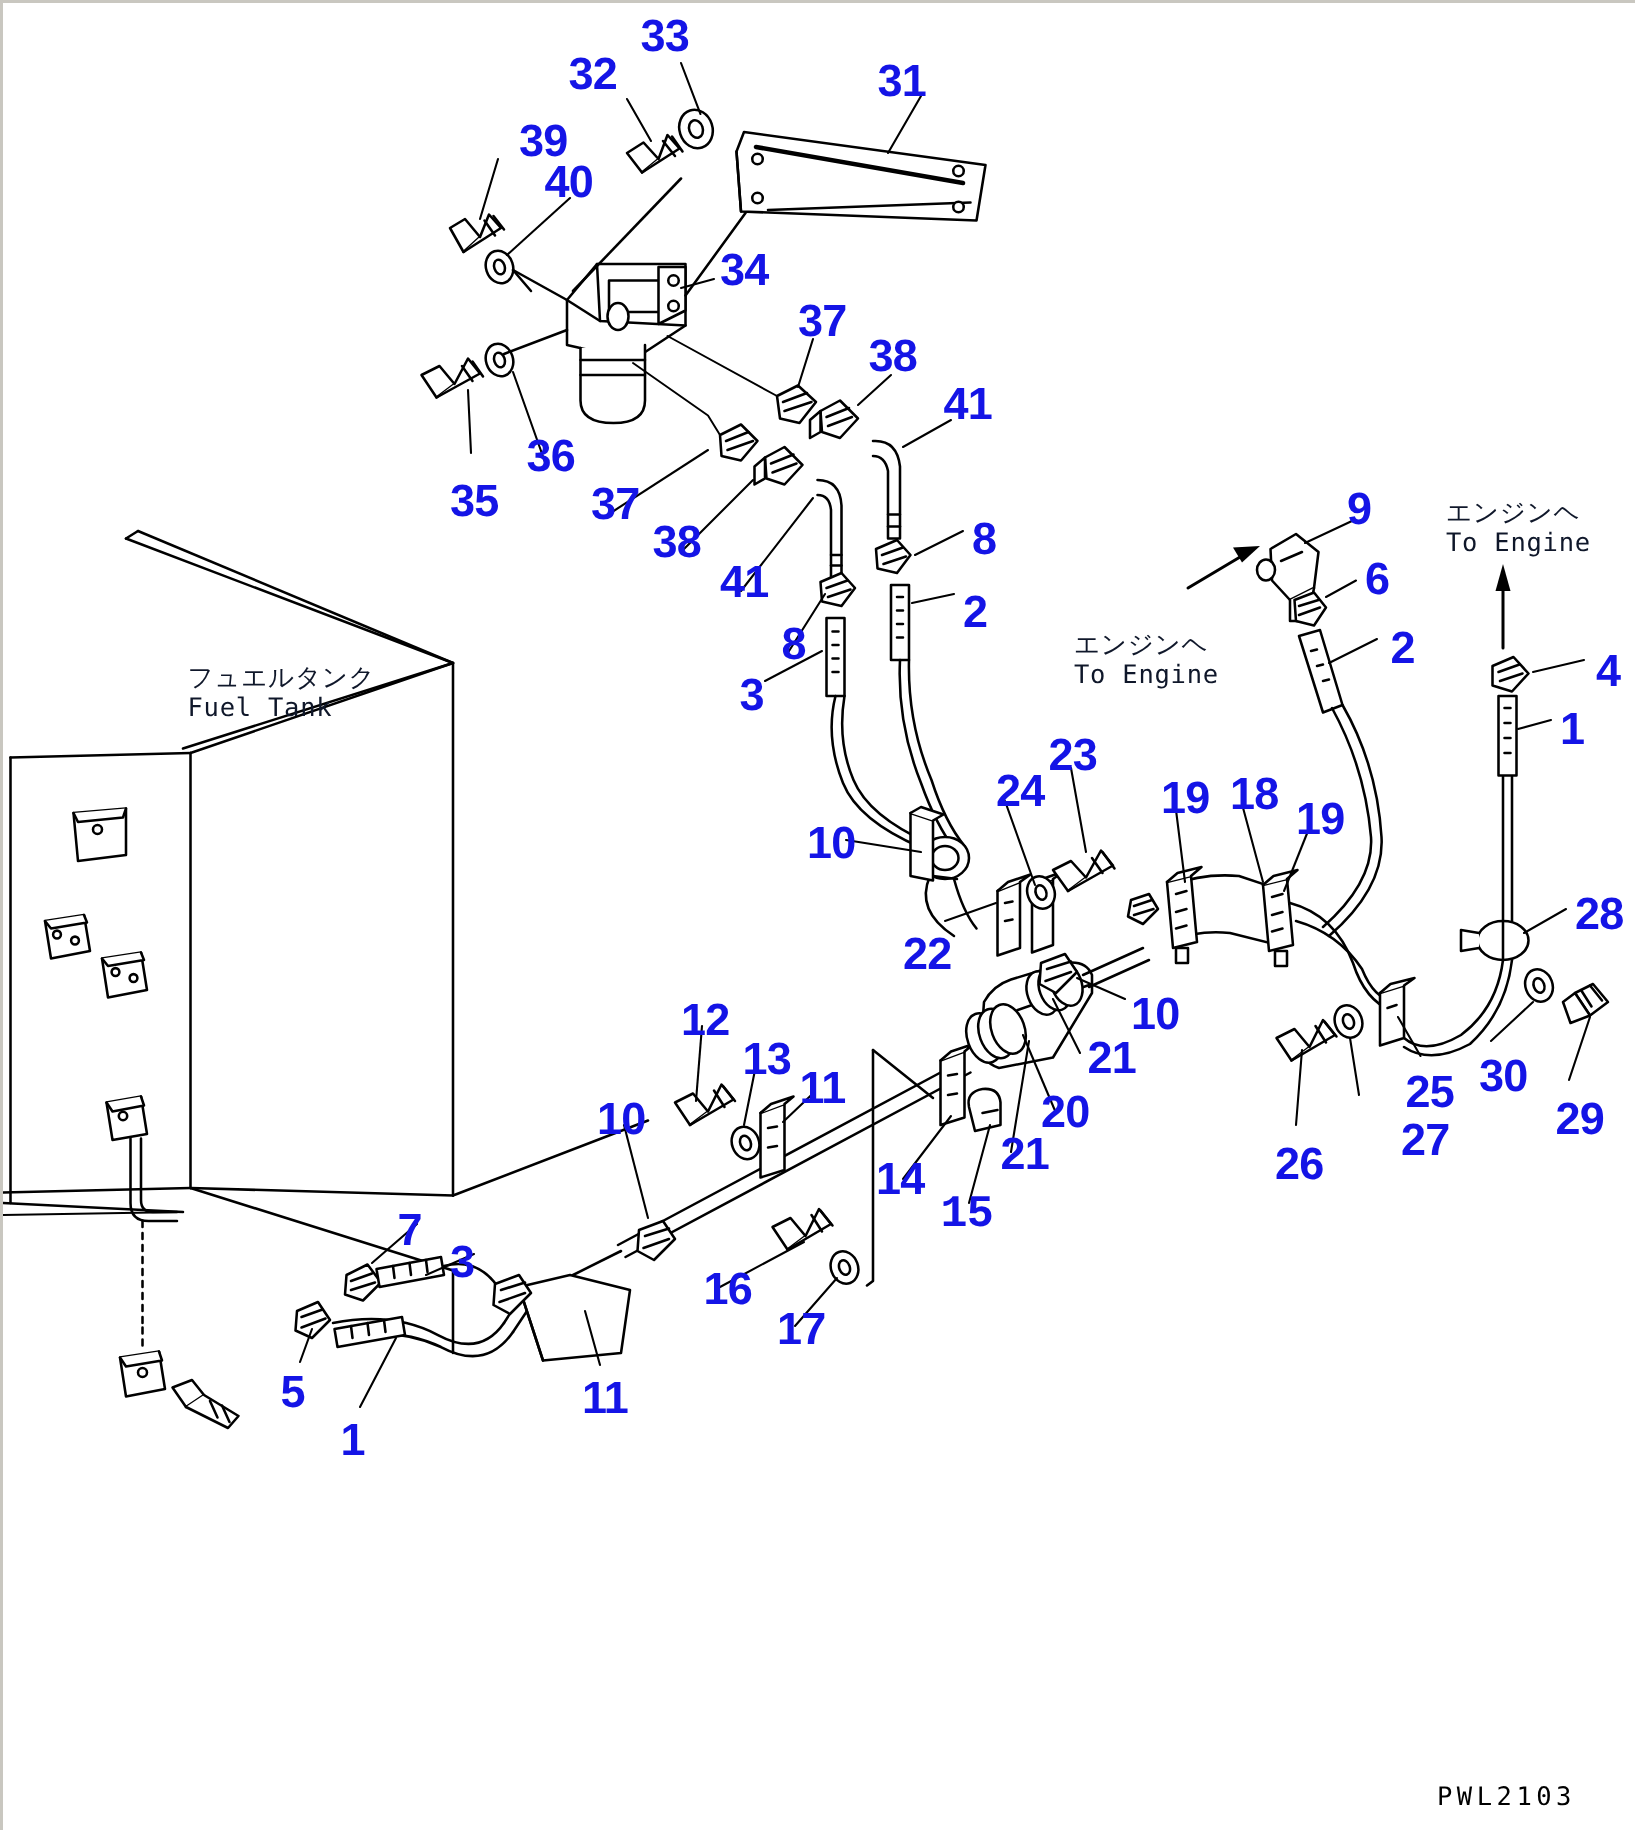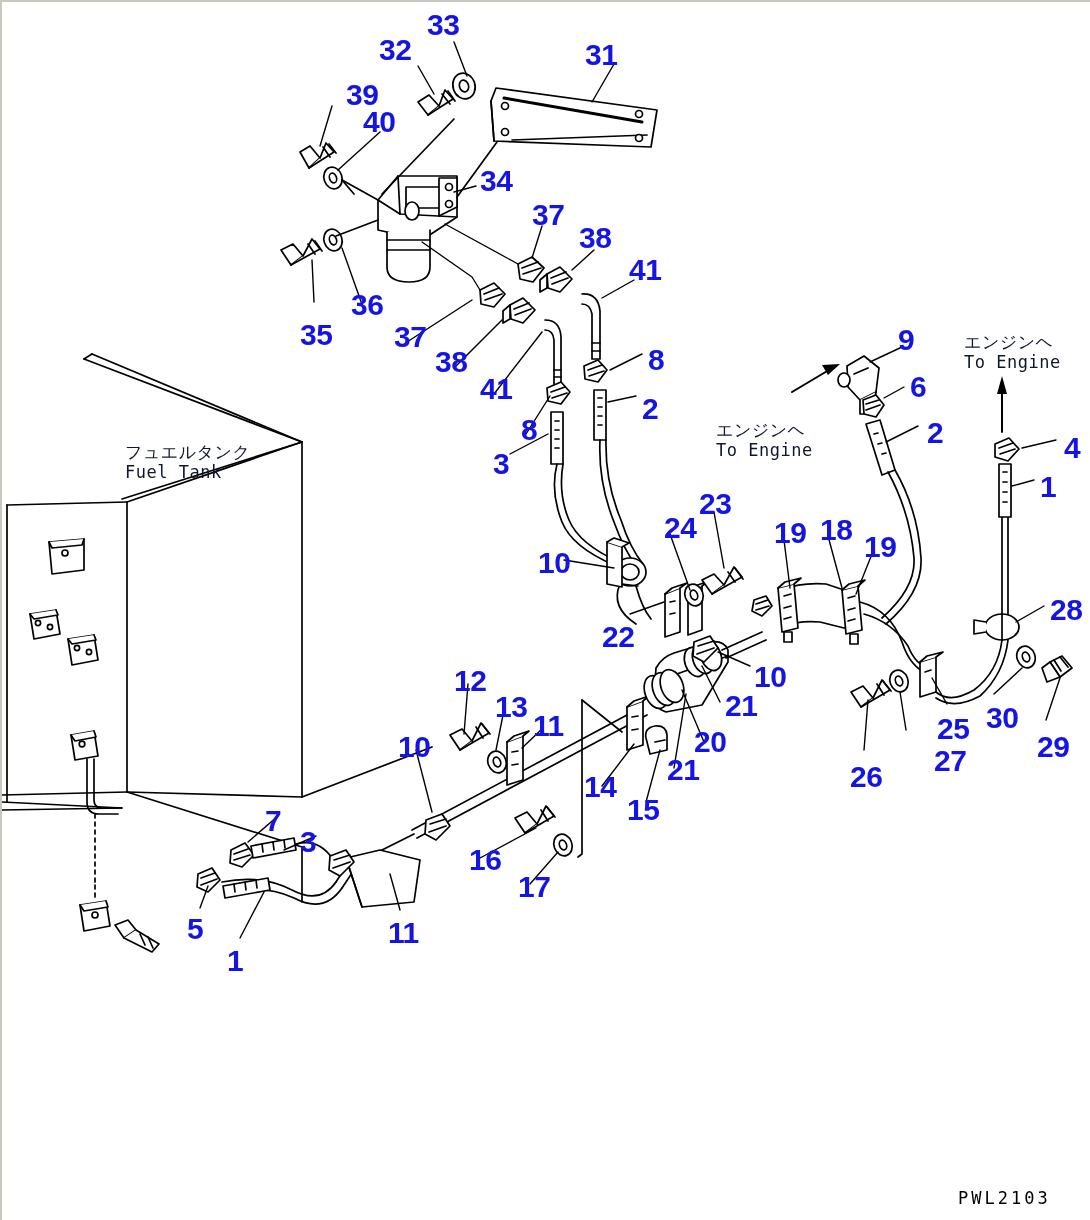--- a/index.html
+++ b/index.html
@@ -632,21 +632,21 @@
   <div class="callout" style="left:600px; top:620px;">22</div>
   <div class="callout" style="left:752px; top:660px;">10</div>
   <div class="callout" style="left:452px; top:664px;">12</div>
   <div class="callout" style="left:493px; top:690px;">13</div>
   <div class="callout" style="left:531px; top:709px;">11</div>
   <div class="callout" style="left:723px; top:689px;">21</div>
   <div class="callout" style="left:692px; top:725px;">20</div>
   <div class="callout" style="left:396px; top:730px;">10</div>
   <div class="callout" style="left:665px; top:753px;">21</div>
   <div class="callout" style="left:582px; top:770px;">14</div>
-  <div class="callout" style="left:625px; top:793px;">15</div>
+  <div class="callout" style="left:625px; top:793px;font-family:Liberation Mono, monospace;">15</div>
   <div class="callout" style="left:848px; top:760px;">26</div>
   <div class="callout" style="left:894px; top:744px;margin-left:38px;">27</div>
   <div class="callout" style="left:935px; top:712px;">25</div>
   <div class="callout" style="left:984px; top:701px;">30</div>
   <div class="callout" style="left:1035px; top:730px;text-align:center;">29</div>
   <div class="callout" style="left:263px; top:804px;">7</div>
   <div class="callout" style="left:298px; top:825px;">3</div>
   <div class="callout" style="left:467px; top:843px;">16</div>
   <div class="callout" style="left:516px; top:870px;">17</div>
   <div class="callout" style="left:185px; top:912px;">5</div>

